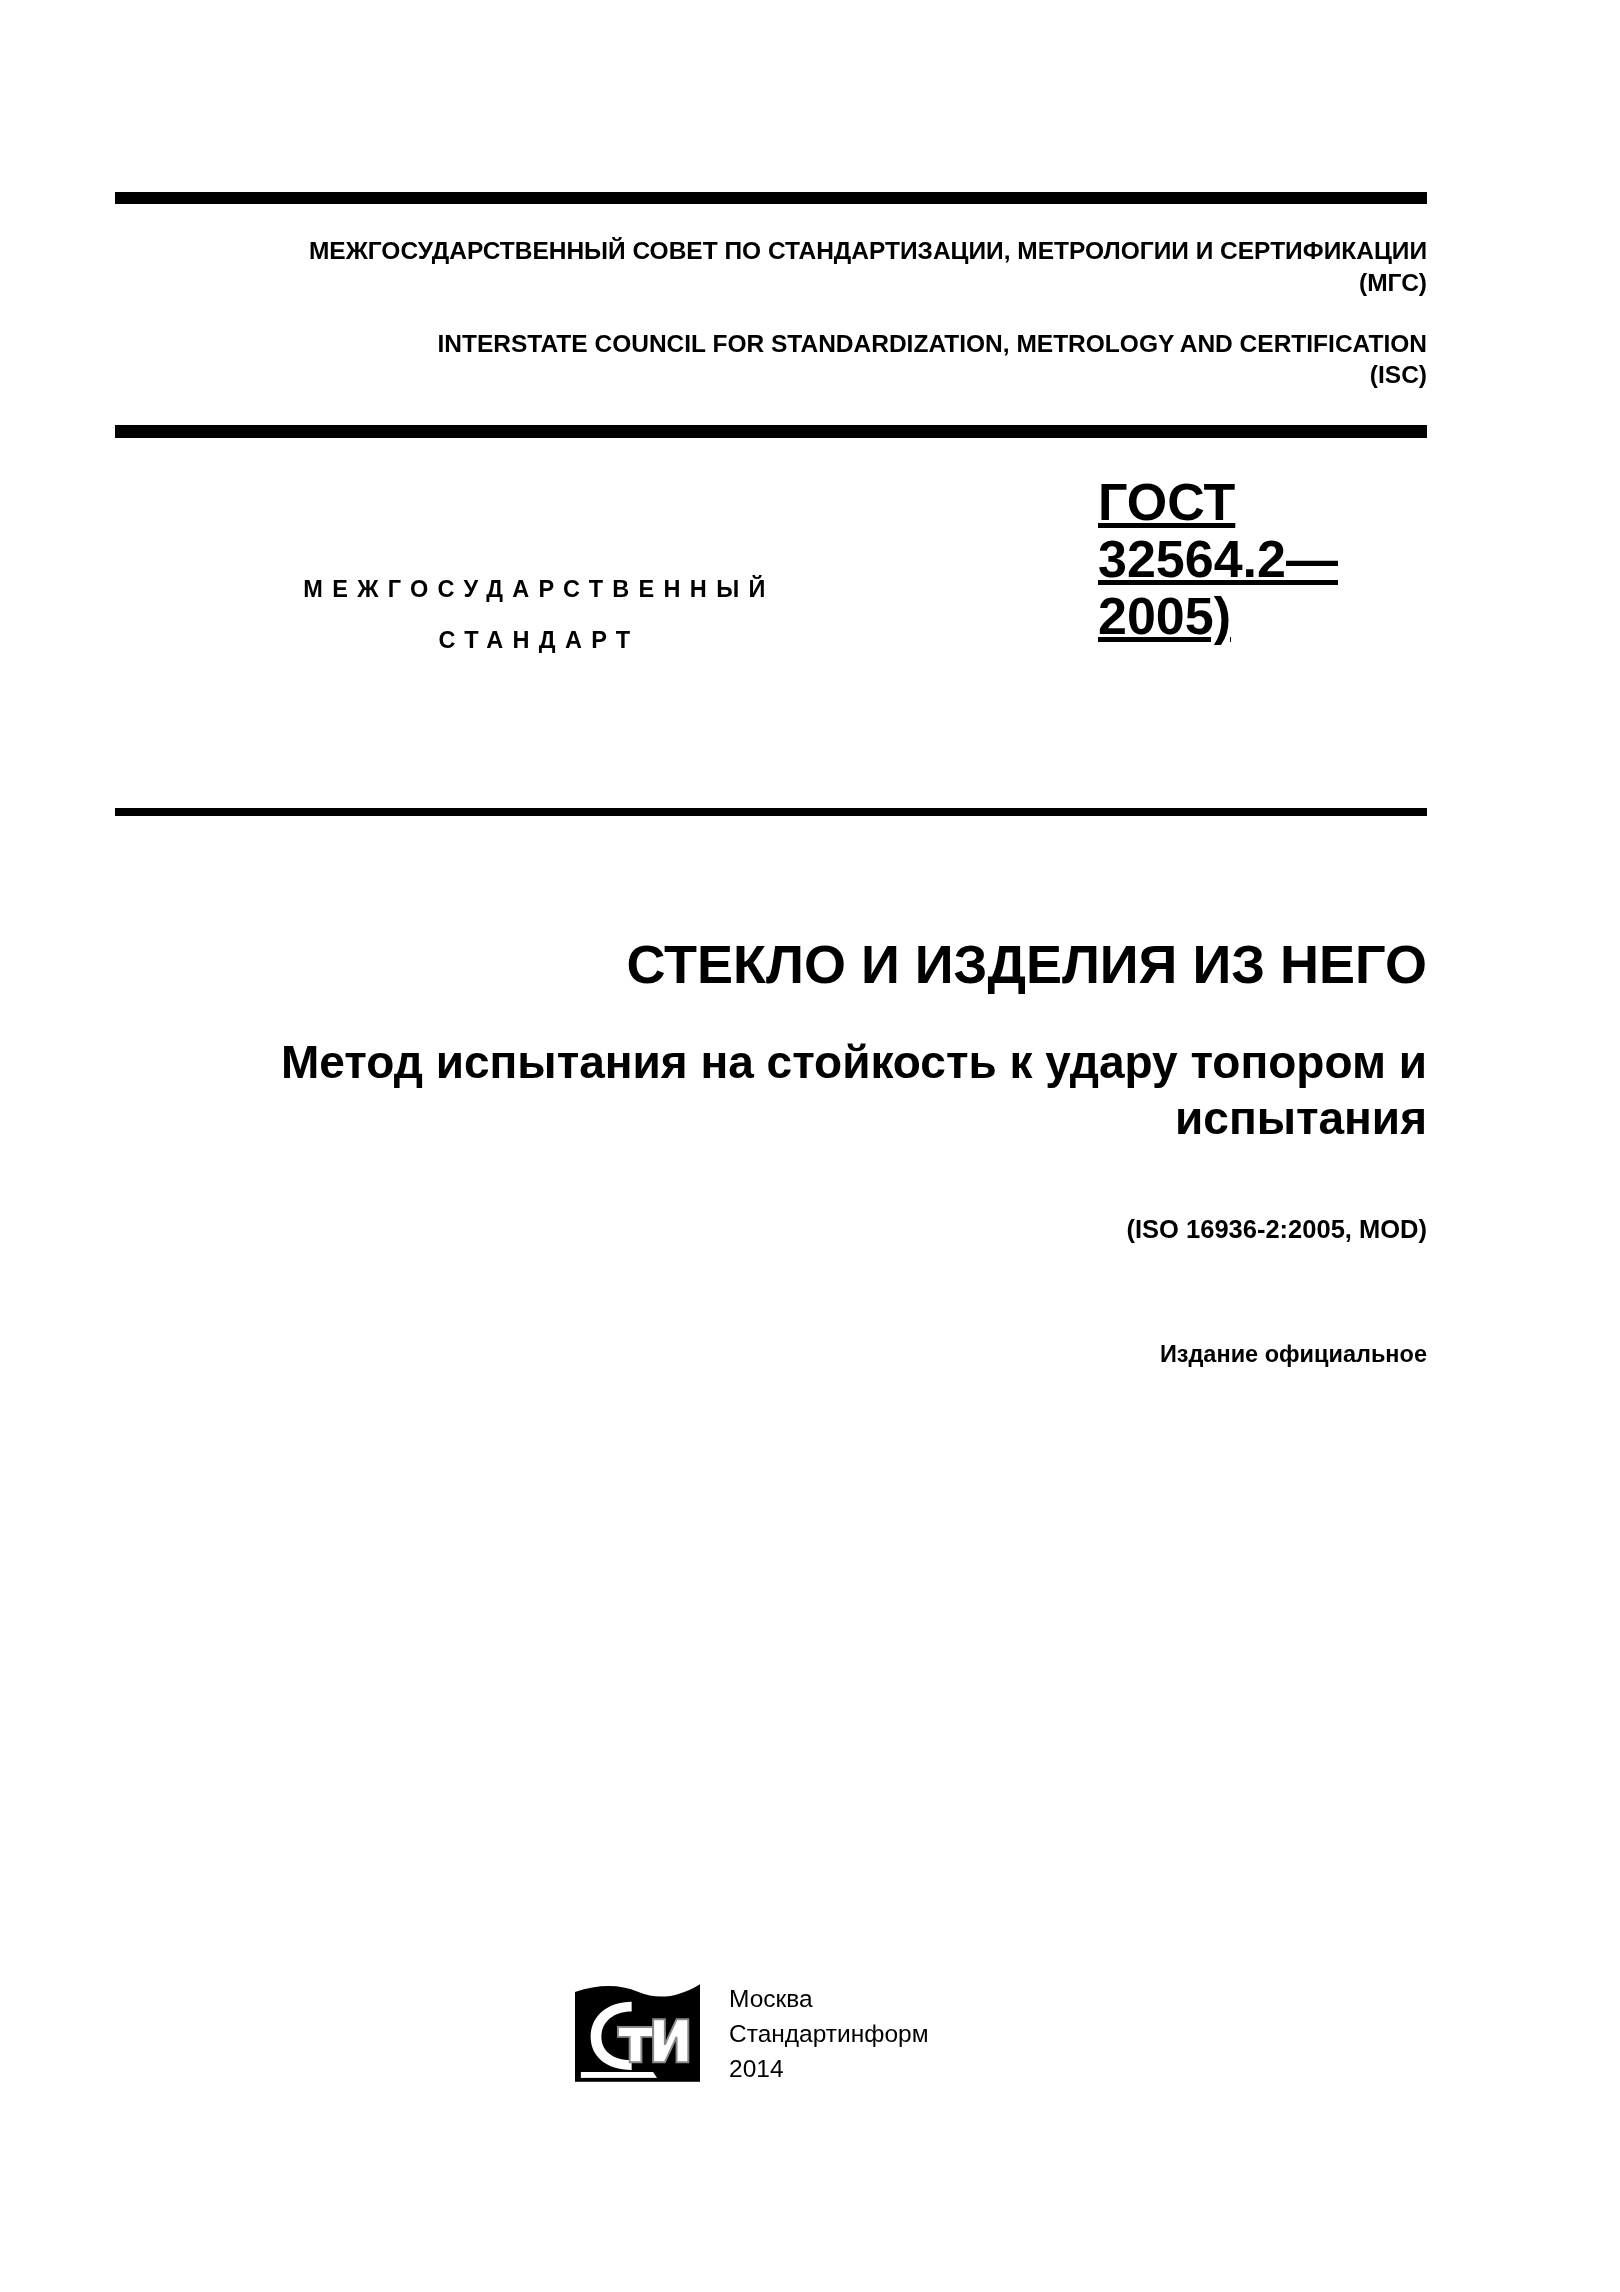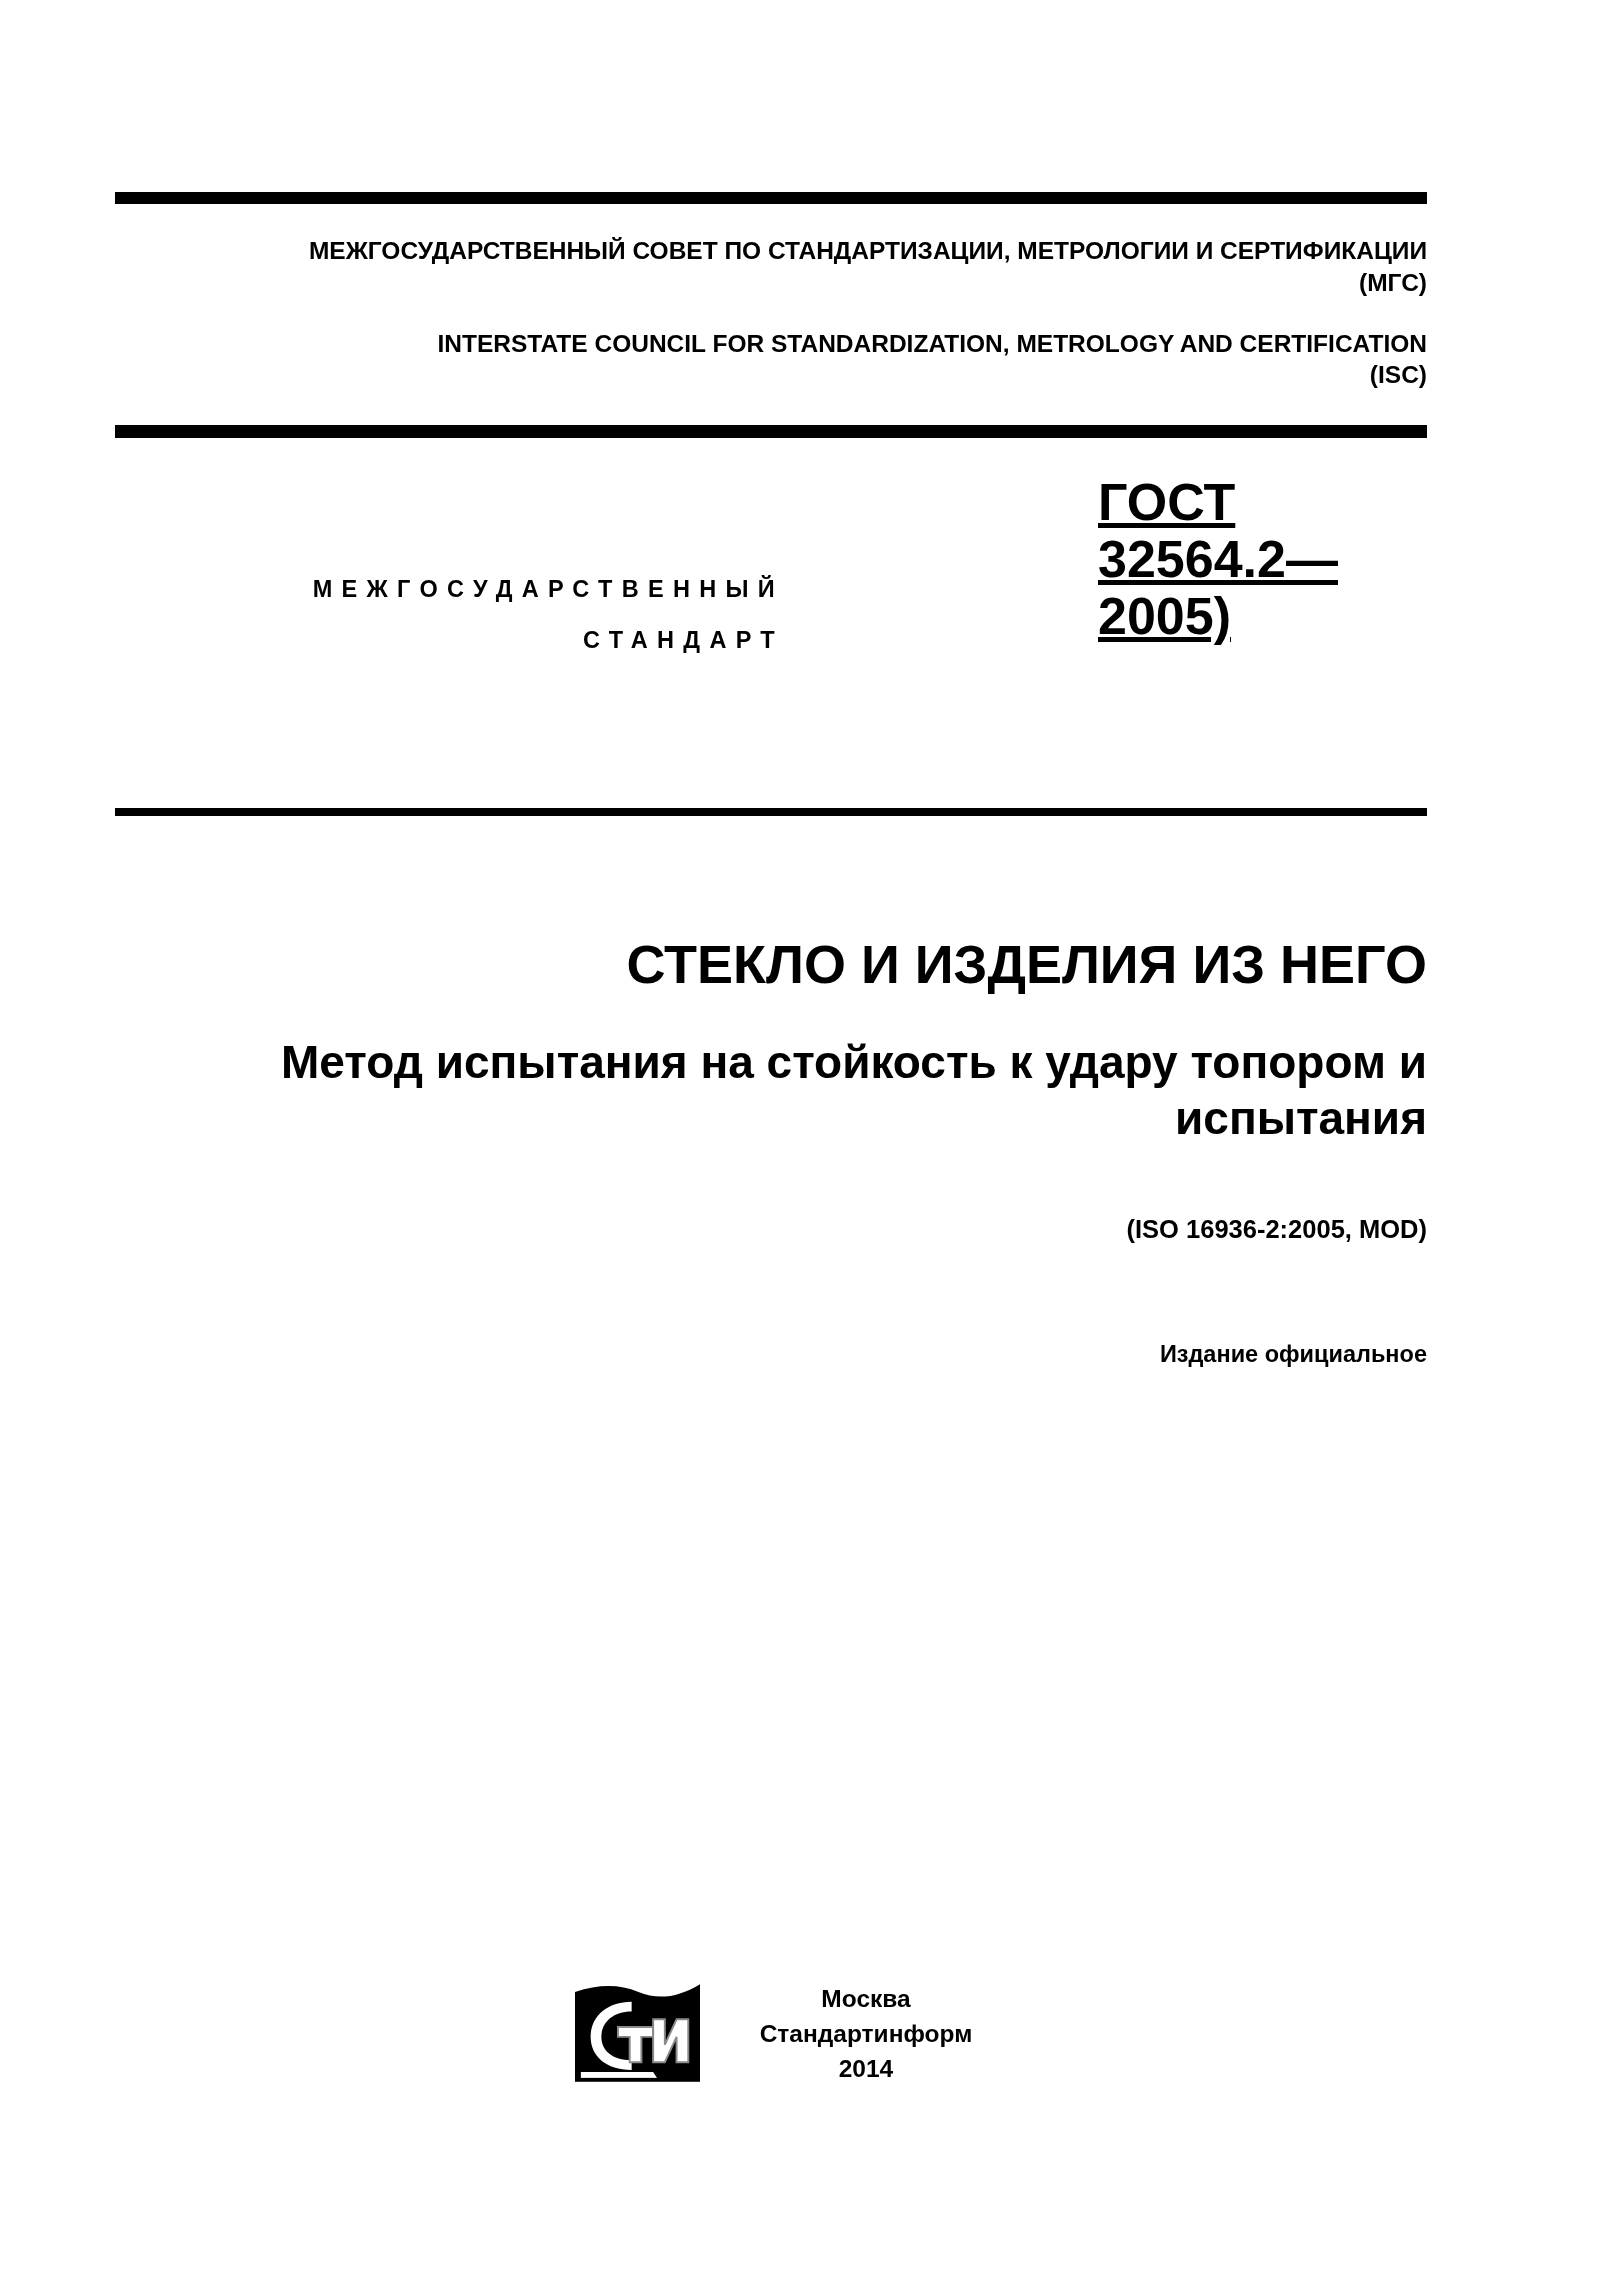--- a/index.html
+++ b/index.html
@@ -30,21 +30,21 @@
     white-space: nowrap;
   }
   .hdr {
     font-size: 24.5px;
     line-height: 30px;
   }
   .std-label {
     position: absolute;
     left: 294px;
     width: 490px;
-    text-align: right;
+    text-align: center;
     font-weight: bold;
     font-size: 23.5px;
     letter-spacing: 9.3px;
     line-height: 51px;
     white-space: nowrap;
   }
   .gost-block {
     position: absolute;
     left: 1098px;
     top: 474px;
@@ -75,22 +75,22 @@
     left: 575px;
     top: 1980px;
     width: 125px;
     height: 102px;
   }
   .publisher {
     position: absolute;
     left: 729px;
     top: 1981px;
     width: 274px;
-    text-align: center;
-    font-weight: bold;
+    text-align: left;
+    font-weight: normal;
     font-size: 24.5px;
     line-height: 35px;
   }
   .publisher div { display: block; }
 </style>
 </head>
 <body>
 
 <div class="bar" style="top:192px;height:11.8px;"></div>
 

